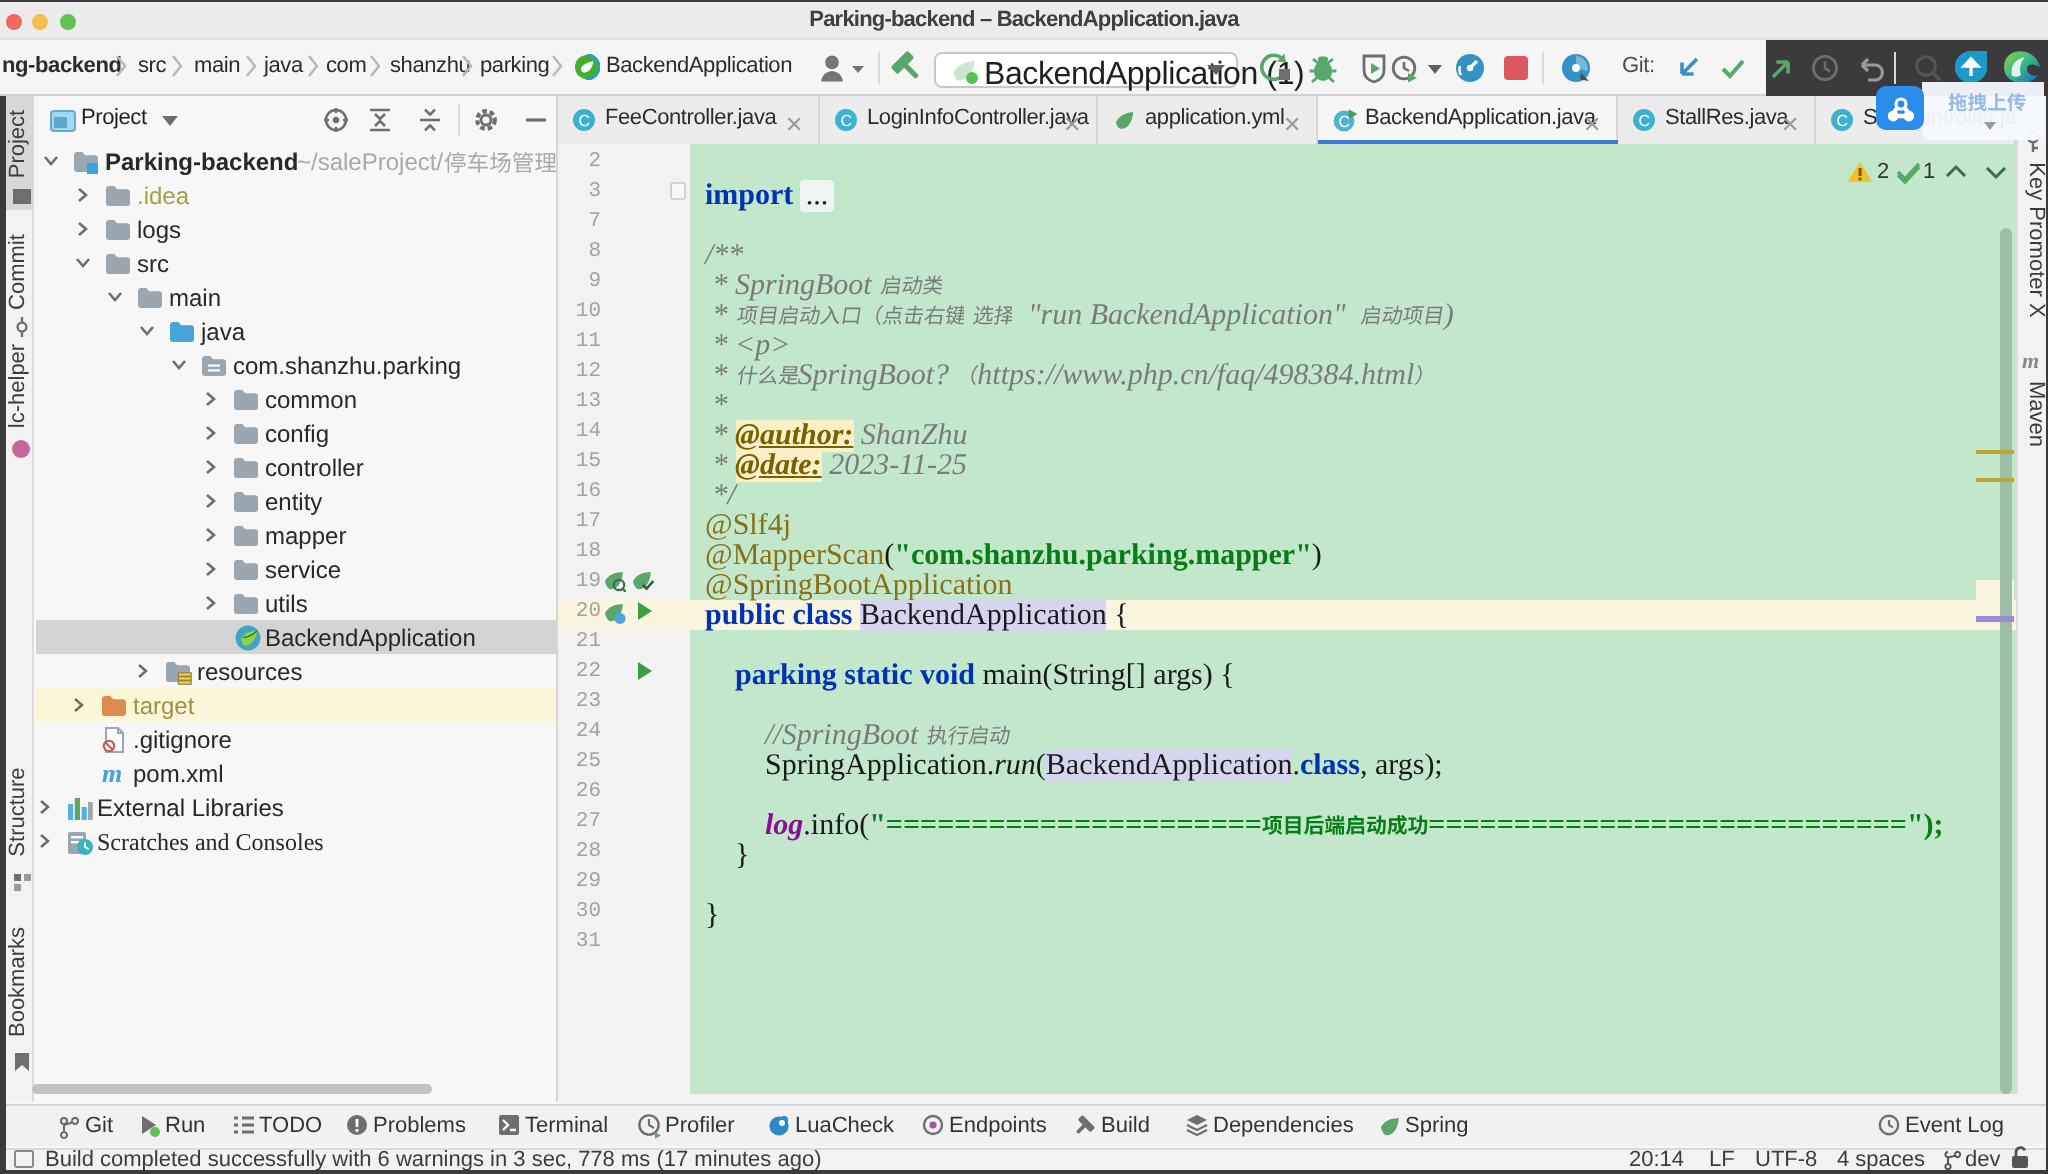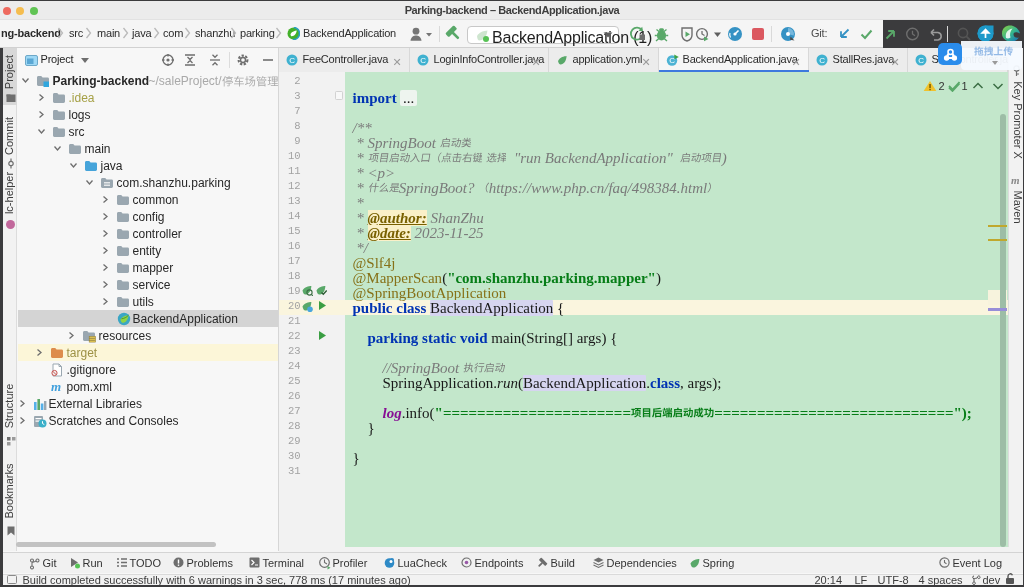--- a/index.html
+++ b/index.html
@@ -434,21 +434,21 @@
         <path d="M2.5 1.5 L6 4.5 L2.5 7.5" stroke="#6e6e6e" stroke-width="1.3" fill="none"></path>
       </svg>
       <svg class="abs" style="left:15px;top:1.5px" width="14" height="14" viewBox="0 0 14 14">
         <rect x="1" y="5" width="2.6" height="8" fill="#55b0e8"></rect>
         <rect x="4.4" y="2" width="2.6" height="11" fill="#59a869"></rect>
         <rect x="7.8" y="6.5" width="2.6" height="6.5" fill="#55b0e8"></rect>
         <rect x="11" y="4" width="2.4" height="9" fill="#9aa7b0"></rect>
       </svg>
       <span class="lbl" style="left:31px">External Libraries</span>
     </div>
-    <div class="trow" style="top:364.3px;left:15px;width:260.5px;">
+    <div class="trow" style="top:364.3px;left:15px;width:260.5px;font-family:Liberation Serif, serif;">
       <svg class="abs" style="left:0px;top:4px" width="9" height="9" viewBox="0 0 9 9">
         <path d="M2.5 1.5 L6 4.5 L2.5 7.5" stroke="#6e6e6e" stroke-width="1.3" fill="none"></path>
       </svg>
       <svg class="abs" style="left:15px;top:1.5px" width="14" height="14" viewBox="0 0 14 14">
         <rect x="1" y="2" width="9" height="11" rx="1" fill="#9aa7b0"></rect>
         <rect x="2.5" y="4" width="6" height="1.2" fill="#fff"></rect>
         <rect x="2.5" y="6.5" width="6" height="1.2" fill="#fff"></rect>
         <circle cx="9.5" cy="9.5" r="4" fill="#3bb0c9"></circle>
         <path d="M9.5 7.2 L9.5 9.5 L11.3 10.6" stroke="#fff" stroke-width="1" fill="none"></path>
       </svg>

